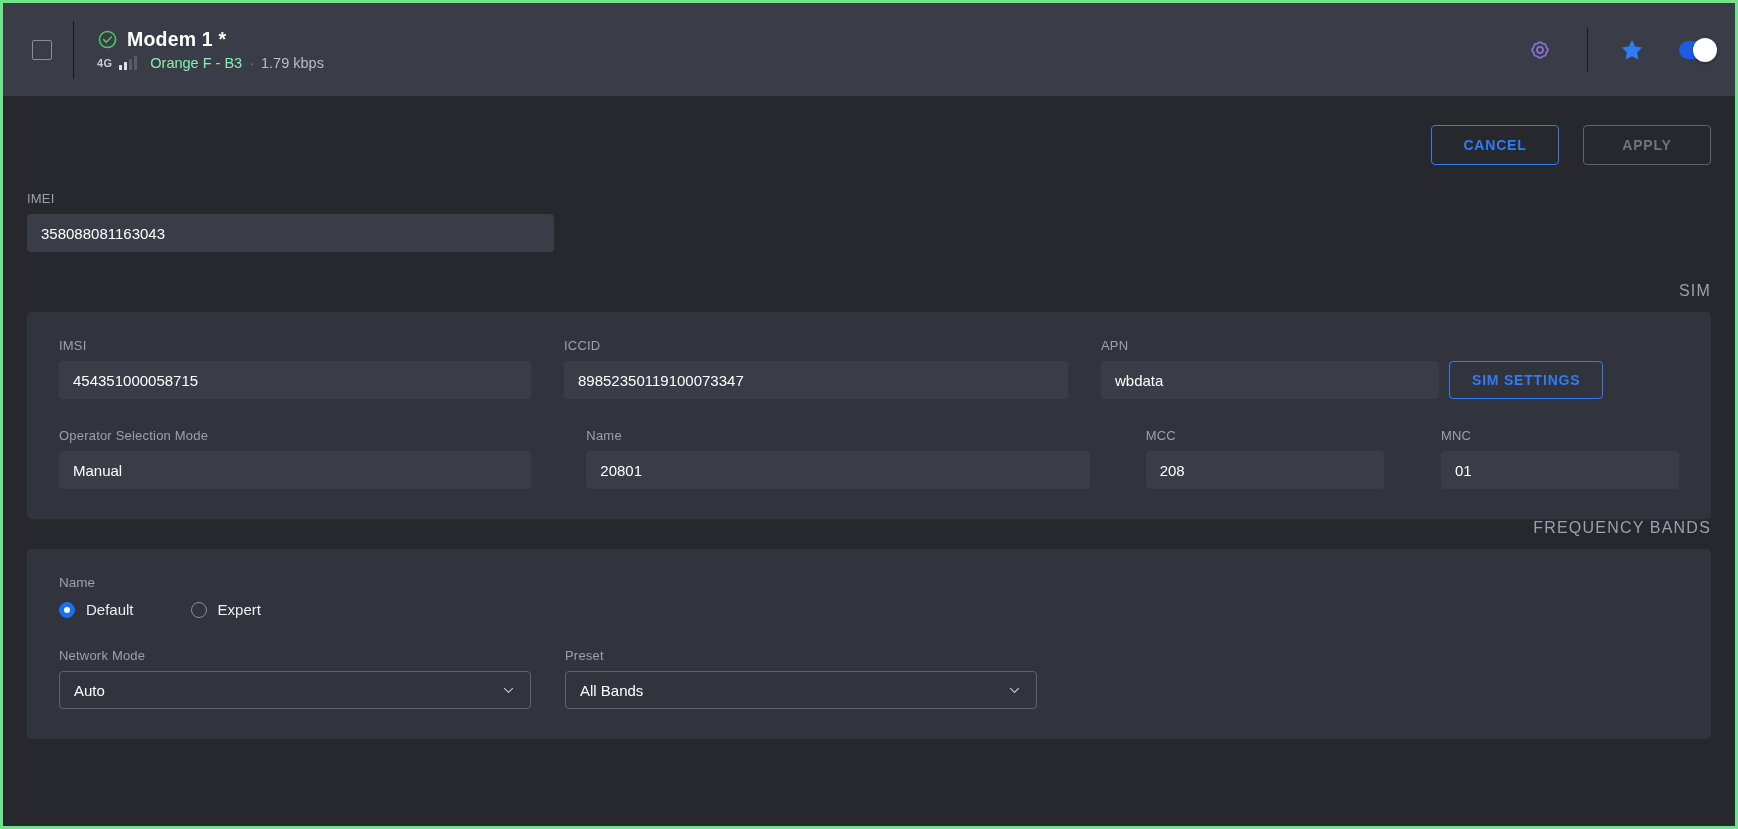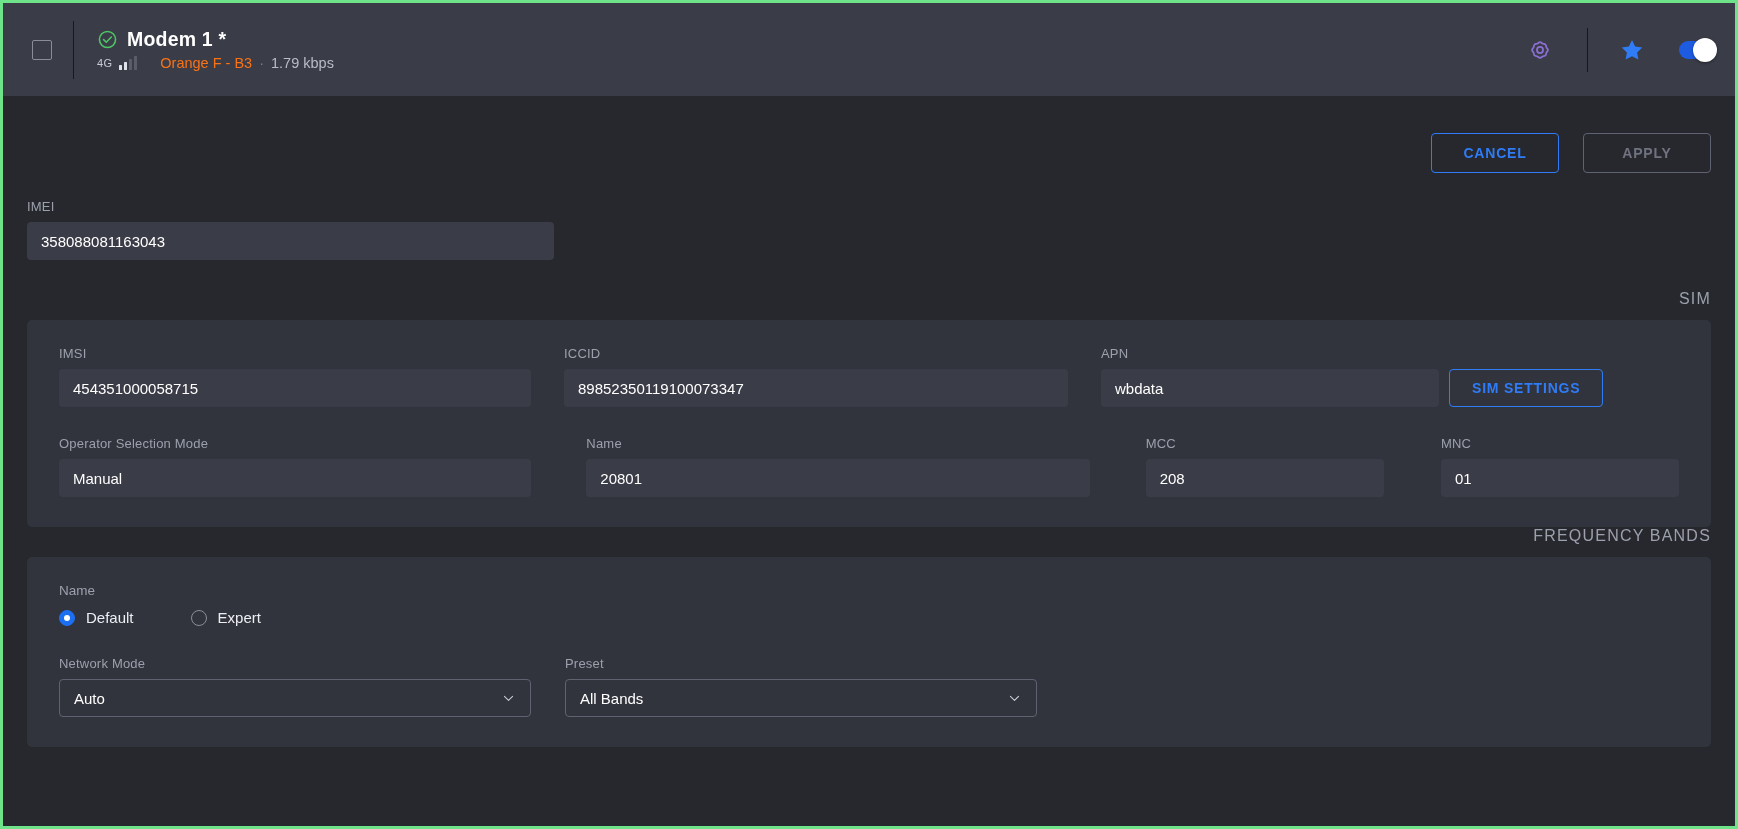--- a/index.html
+++ b/index.html
@@ -46,31 +46,31 @@
   .title-row { display: flex; align-items: center; gap: 9px; }
   .check-icon { width: 21px; height: 21px; flex: 0 0 auto; display:block; }
   .mod-title {
     font-size: 19.5px;
     font-weight: bold;
     color: #ffffff;
     letter-spacing: 0.2px;
   }
   .sub-row { display: flex; align-items: center; gap: 7px; padding-left: 0px; }
   .rat {
-    font-size: 11px; font-weight: normal; color: #c9ccd6;
+    font-size: 11px; font-weight: bold; color: #c9ccd6;
     letter-spacing: 0.3px;
   }
   .bars { display: flex; align-items: flex-end; gap: 2px; height: 13px; }
   .bars i { display:block; width: 3px; background:#5a5d69; border-radius:.5px; }
   .bars i.on { background:#dfe2ea; }
   .bars i:nth-child(1){height:5px;}
   .bars i:nth-child(2){height:8px;}
   .bars i:nth-child(3){height:11px;}
   .bars i:nth-child(4){height:14px;}
-  .op-name { font-size: 14.5px; color: #f97316; margin-left: 16px; }
+  .op-name { font-size: 14.5px; color: #86efac; margin-left: 6px; }
   .dot-sep { color: #787c88; font-size: 14.5px; }
   .rate { font-size: 14.5px; color: #b9bdc9; }
 
   .hdr-right {
     position: absolute;
     right: 20px; top: 0; bottom: 0;
     display: flex; align-items: center; gap: 0;
   }
   .gear { width: 28px; height: 28px; cursor:pointer; }
   .hdr-div { width: 1px; height: 44px; background: #17181c; margin: 0 31px 0 33px; }
@@ -86,21 +86,21 @@
   .toggle .knob {
     position: absolute; right: -2px; top: -3px;
     width: 24px; height: 24px; border-radius: 50%;
     background: #ffffff;
     box-shadow: 0 1px 3px rgba(0,0,0,.4);
   }
 
   
   .body {
     background: #26282e;
-    padding: 12px 24px;
+    padding: 4px 24px;
     height: 733px;
     position: relative;
   }
   .actions {
     display: flex; justify-content: flex-end; align-items: center;
     gap: 24px;
     padding-top: 25px;
   }
   .btn {
     height: 40px;

